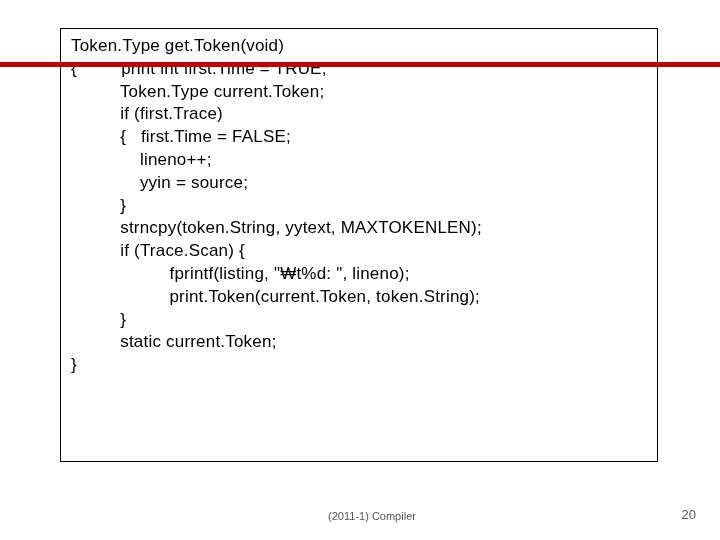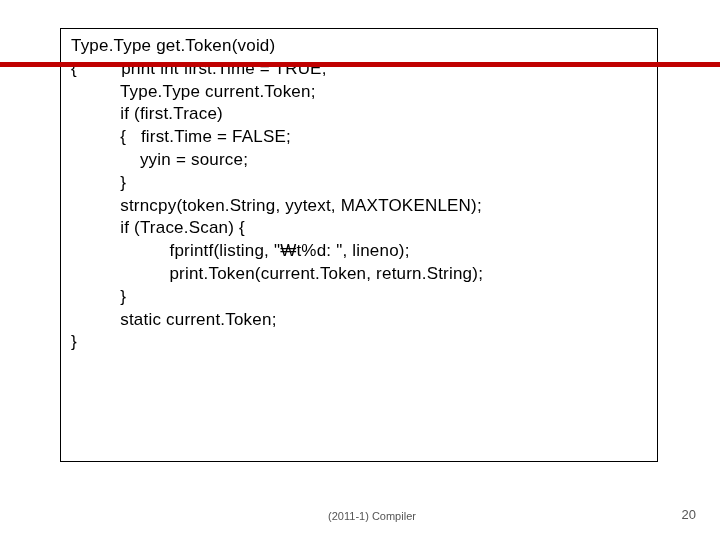--- a/index.html
+++ b/index.html
@@ -56,31 +56,32 @@
     font-size: 13px;
     color: #555;
     font-family: Arial, sans-serif;
     margin-left: 20px;
   }
 </style>
 </head>
 <body>
 
 <div class="code-box">
-  <div class="code-line">Type.Type get.Token(void)</div>
+  <div class="code-line">Token.Type get.Token(void)</div>
   <div class="code-line">{         print int first.Time = TRUE;</div>
-  <div class="code-line">          Type.Type current.Token;</div>
+  <div class="code-line">          Token.Type current.Token;</div>
   <div class="code-line">          if (first.Trace)</div>
   <div class="code-line">          {   first.Time = FALSE;</div>
+  <div class="code-line">              lineno++;</div>
   <div class="code-line">              yyin = source;</div>
   <div class="code-line">          }</div>
   <div class="code-line">          strncpy(token.String, yytext, MAXTOKENLEN);</div>
   <div class="code-line">          if (Trace.Scan) {</div>
   <div class="code-line">                    fprintf(listing, "₩t%d: ", lineno);</div>
-  <div class="code-line">                    print.Token(current.Token, return.String);</div>
+  <div class="code-line">                    print.Token(current.Token, token.String);</div>
   <div class="code-line">          }</div>
   <div class="code-line">          static current.Token;</div>
   <div class="code-line">}</div>
 </div>
 
 <div class="red-bar"></div>
 
 <div class="footer-center">(2011-1) Compiler</div>
 <div class="footer-right">20</div>
 

